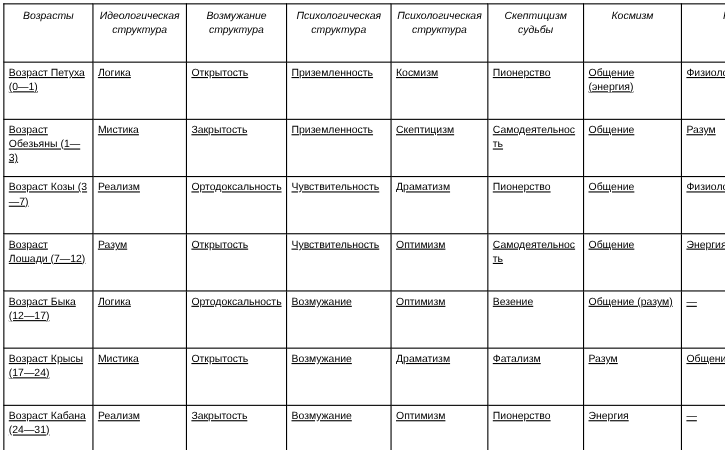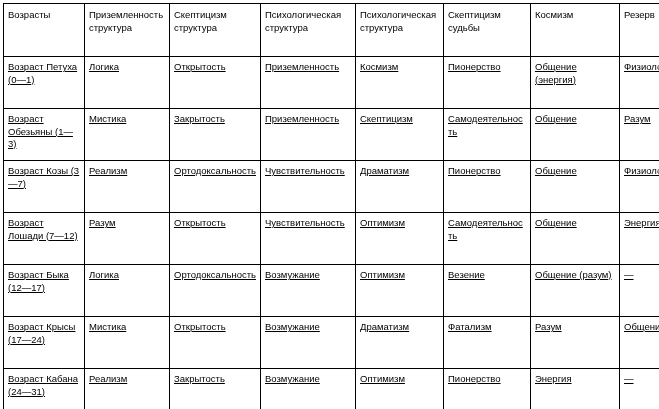--- a/index.html
+++ b/index.html
@@ -31,22 +31,24 @@
     vertical-align: top;
     font-size: 9.5px;
     line-height: 12.5px;
     padding: 4px 4px 3px 4px;
     font-weight: normal;
     text-align: left;
     word-wrap: break-word;
     overflow: hidden;
   }
   table.grid thead th {
+    text-align: center;
     height: 44px;
     padding-top: 5px;
+    font-style: italic;
   }
   table.grid tbody td {
     height: 44px;
     text-decoration: underline;
   }
   .c0 { width: 72px; }
   .c1 { width: 76px; }
   .c2 { width: 82px; }
   .c3 { width: 86px; }
   .c4 { width: 79px; }
@@ -55,22 +57,22 @@
   .c7 { width: 98px; }
 </style>
 </head>
 <body>
 
 <div class="page">
   <table class="grid">
     <thead>
       <tr>
         <th class="c0">Возрасты</th>
-        <th class="c1">Приземленность структура</th>
-        <th class="c2">Скептицизм структура</th>
+        <th class="c1">Идеологическая структура</th>
+        <th class="c2">Возмужание структура</th>
         <th class="c3">Психологическая структура</th>
         <th class="c4">Психологическая структура</th>
         <th class="c5">Скептицизм судьбы</th>
         <th class="c6">Космизм</th>
         <th class="c7">Резерв</th>
       </tr>
     </thead>
     <tbody>
       <tr>
         <td class="c0">Возраст Петуха (0—1)</td>

